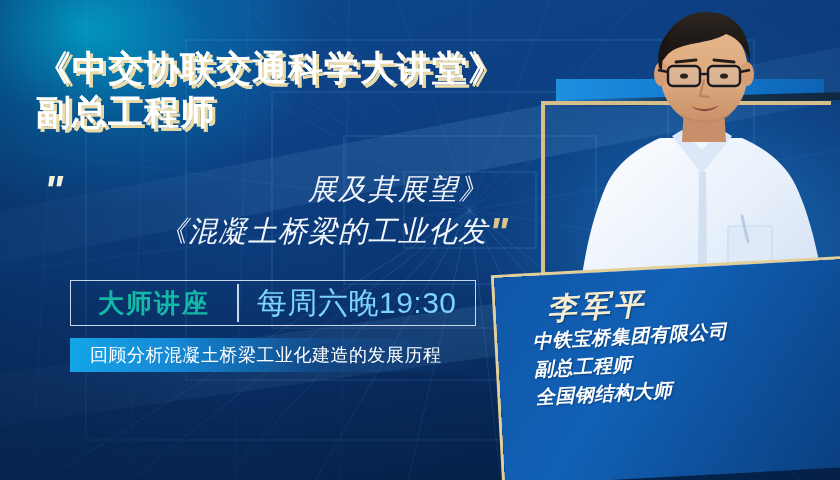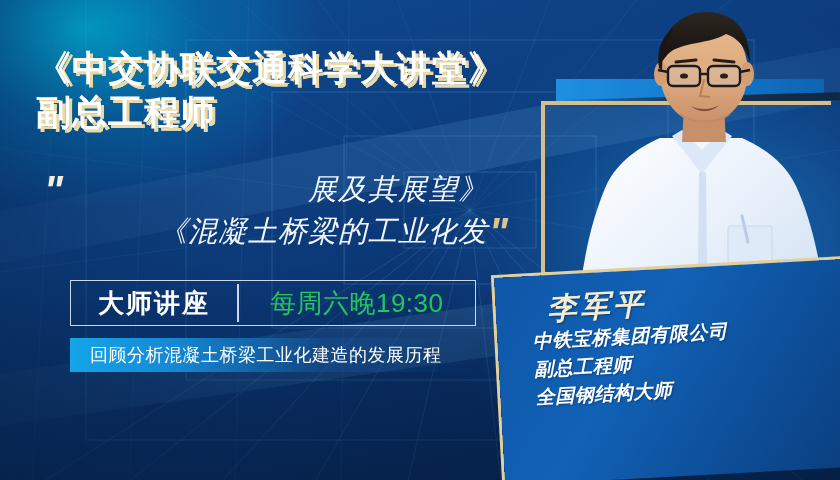--- a/index.html
+++ b/index.html
@@ -142,28 +142,28 @@
     left: 70px; top: 280px;
     width: 406px; height: 46px;
     border: 1.5px solid #c8d8ea;
     box-sizing: border-box;
     display: flex;
     align-items: stretch;
   }
   .info-left {
     width: 166px;
     display: flex; align-items: center; justify-content: center;
-    font-size: 26px; font-weight: 700; color: #ffffff;
+    font-size: 26px; font-weight: 700; color: #14b8a6;
     letter-spacing: 2px;
   }
   .info-divider { width: 1.5px; background: #c8d8ea; margin: 3px 0; }
   .info-right {
     flex: 1;
     display: flex; align-items: center; justify-content: center;
-    font-size: 26px; font-weight: 400; color: #22c55e;
+    font-size: 30px; font-weight: 400; color: #7dd3fc;
     letter-spacing: 0.5px;
   }
 
   
   .tagline {
     position: absolute;
     left: 70px; top: 338px;
     width: 406px; height: 34px;
     display: flex; align-items: center;
     padding-left: 20px;

